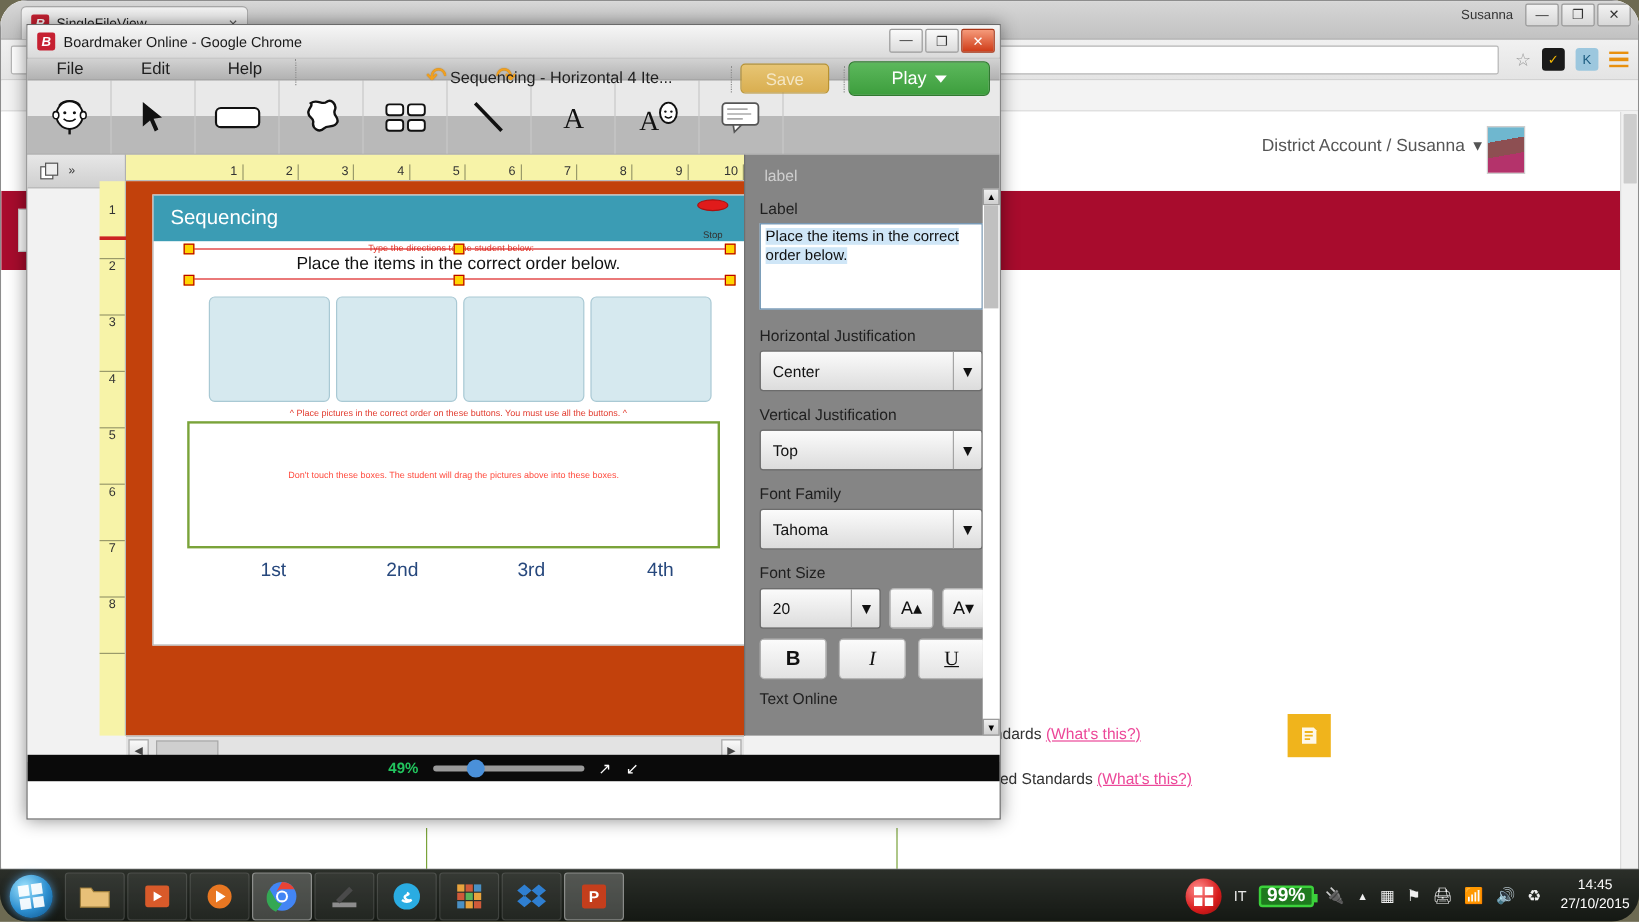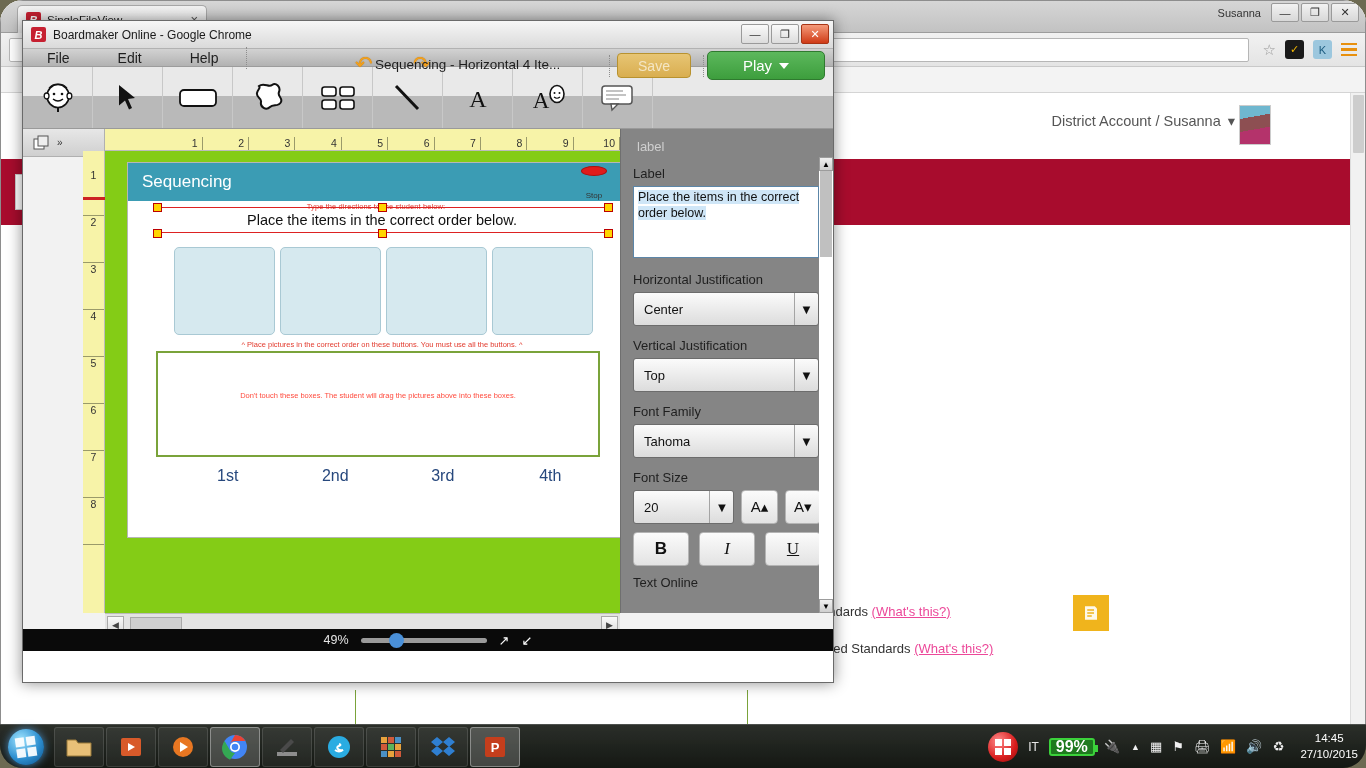--- a/index.html
+++ b/index.html
@@ -158,21 +158,21 @@
     display:flex; align-items:center; gap:6px; padding: 0 6px;
   }
   .pagebadge { width:12px; height:15px; border:1px solid #9a9a9a; background:#fff; position:relative; }
   .pagebadge::after{ content:""; position:absolute; right:-1px; top:-1px; border-width:0 5px 5px 0; border-style:solid; border-color: transparent #fff transparent transparent;}
   .url-txt { font-size: 13.5px; color:#888; }
   .url-txt b { color:#111; font-weight: normal; }
 
   .bm-app { position: relative; height: 602px; background:#d9d9d9; }
   .bm-menubar {
     height: 18px; background: linear-gradient(180deg,#d2d2d2,#b2b2b2);
-    border-bottom:1px solid #9c9c9c; display:flex; align-items:center; position: relative;
+    border-bottom:1px solid #9c9c9c; display:flex; align-items:flex-start; position: relative;
   }
   .menu-item { font-size: 14px; color:#1e1e1e; padding: 0 24px; }
   .vdiv { width:0; border-left: 1px dotted #8d8d8d; height: 22px; margin: 0 4px; }
   .undo-redo { position:absolute; left: 332px; top: 5px; width: 86px; height: 24px; }
   .arrow-u, .arrow-r { position:absolute; font-size: 21px; color:#f2a01e; text-shadow: 0 0 1px #b06e00; }
   .arrow-u { left: 0; top: -2px; }
   .arrow-r { left: 58px; top: -2px; }
   .doc-title { position:absolute; left: 352px; top: 8px; font-size: 13.5px; color:#1e1e1e; }
   .btn-save {
     position:absolute; left: 594px; top: 4px; width: 74px; height: 25px;
@@ -209,21 +209,21 @@
   .ruler-v {
     position:absolute; left: 60px; top: 22px; width: 22px; bottom: 22px;
     background: #f7f3a8; border-right:1px solid #bbb; padding-top: 18px;
     font-size: 10.5px; color:#333; text-align:center;
   }
   .ruler-v span { display:block; height: 47px; border-bottom:1px solid #9a9a6a; }
   .ruler-v .redmark { position:absolute; left:0; width:22px; height:3px; background:#cc2222; top: 46px; }
 
   .canvas-area {
     position:absolute; left: 82px; top: 22px; right: 213px; bottom: 22px;
-    background:#84cc16; overflow:hidden;
+    background:#c2410c; overflow:hidden;
   }
   .board {
     position:absolute; left: 22px; top: 11px; width: 500px; height: 376px;
     background:#fff; border:1px solid #b6b6b6;
   }
   .board-header {
     height: 38px; background:#3b9cb4;
     display:flex; align-items:center; padding-left: 14px; position:relative;
   }
   .board-header .ttl { color:#fff; font-size: 17px; }
@@ -316,21 +316,21 @@
   .pscroll { position:absolute; right: 0; top: 28px; width: 14px; bottom: 0; background:#c9c9c9; }
   .pscroll .pbtn { height: 14px; background: linear-gradient(180deg,#f0f0f0,#cfcfcf); border:1px solid #9c9c9c; display:flex; align-items:center; justify-content:center; font-size:8px; }
   .pscroll .ptrack { position:absolute; top:14px; bottom:14px; left:0; right:0; background:#fff; }
   .pscroll .pthumb { position:absolute; top: 14px; left:1px; width:12px; height: 86px; background:#c0c0c0; }
   .pscroll .pbtn.bottom { position:absolute; bottom:0; left:0; right:0; }
 
   .bm-statusbar {
     position:absolute; left:0; right:0; bottom:0; height: 22px; background:#0a0a0a;
     display:flex; align-items:center; justify-content:center; gap: 12px;
   }
-  .zoom-pct { color:#e5e5e5; font-size: 12.5px; font-weight: normal; }
+  .zoom-pct { color:#22c55e; font-size: 12.5px; font-weight: bold; }
   .zoom-slider { width: 126px; height: 5px; background:#9a9a9a; border-radius: 3px; position:relative; }
   .zoom-knob { position:absolute; left: 28px; top: -5px; width: 15px; height: 15px; border-radius:50%; background:#4a90d9; }
   .fs-ico { color:#fff; font-size: 13px; }
 
   
   .behind-text { position:absolute; left: 280px; top: 668px; font-size: 7.5px; color:#ff4b3e; }
   .behind-line { position:absolute; left: 355px; top: 690px; width: 1px; height: 34px; background:#7aa33a; }
   .behind-line2 { position:absolute; left: 747px; top: 690px; width: 1px; height: 34px; background:#7aa33a; }
 
   

